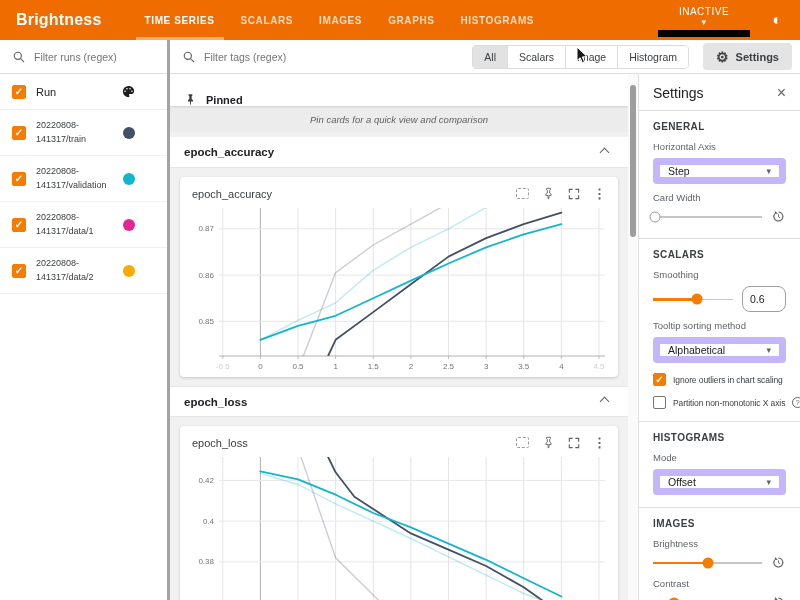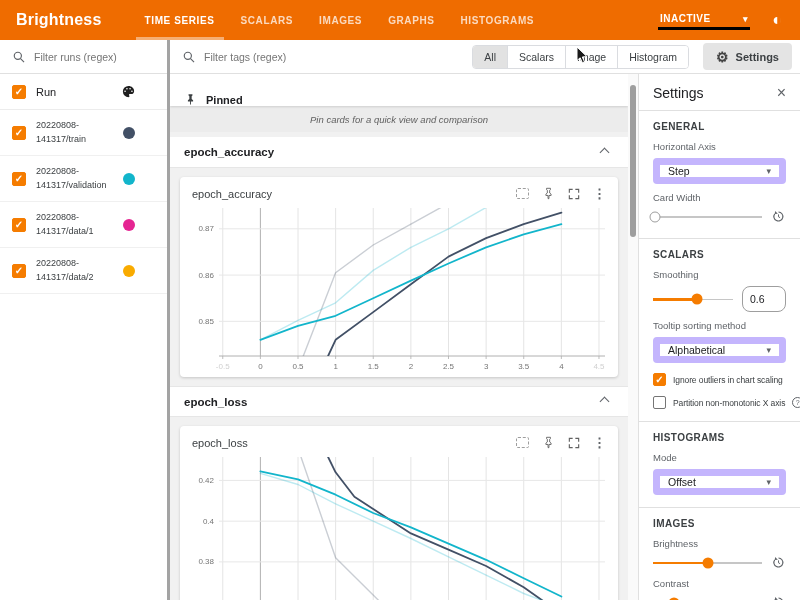--- a/index.html
+++ b/index.html
@@ -9,22 +9,22 @@
 
   
   .appbar { height:40px; background:#ef6c00; display:flex; align-items:center; flex:0 0 40px; padding:0 14px 0 16px; }
   .brand { color:#fff; font-size:16px; font-weight:bold; letter-spacing:.2px; margin-right:30px; }
   .tabs { display:flex; height:100%; }
   .tab { position:relative; display:flex; align-items:center; padding:0 13px; color:rgba(255,255,255,.75);
          font-size:10px; font-weight:bold; letter-spacing:.6px; cursor:pointer; white-space:nowrap; }
   .tab.active { color:#fff; }
   .tab.active .tab-underline { position:absolute; left:4px; right:4px; bottom:0; height:3px; background:rgba(255,255,255,.45); }
   .appbar-right { margin-left:auto; display:flex; align-items:center; gap:18px; }
-  .status-select { display:flex; align-items:center; justify-content:space-between; width:92px; border-bottom:3px solid #000000;
-                   color:#fff; font-size:10px; font-weight:bold; letter-spacing:.5px; padding:3px 2px; cursor:pointer; }
+  .status-select { display:flex; align-items:center; justify-content:space-between; width:92px; border-bottom:7px solid #000000;
+                   color:#fff; font-size:10px; font-weight:normal; letter-spacing:.5px; padding:3px 2px; cursor:pointer;flex-direction:column; }
   .hicon { color:#fff; font-size:16px; line-height:1; cursor:pointer; display:flex; align-items:center; justify-content:center; width:18px; height:18px; }
 
   
   .cols { flex:1; display:flex; min-height:0; }
   .sidebar { width:170px; flex:0 0 170px; border-right:3px solid #a3a3a3; background:#fff; display:flex; flex-direction:column; }
   .rightcol { flex:1; display:flex; flex-direction:column; min-width:0; }
 
   
   .filter-row { height:34px; flex:0 0 34px; display:flex; align-items:center; gap:8px; padding:0 12px; border-bottom:1px solid #e0e0e0; }
   .filter-row input { border:none; outline:none; flex:1; font-size:10.5px; color:#3c4043; font-family:inherit; min-width:0; background:transparent; }

